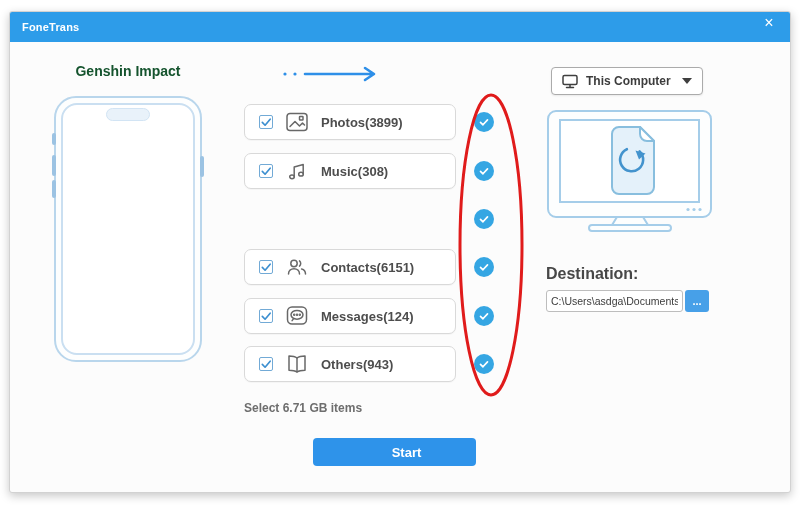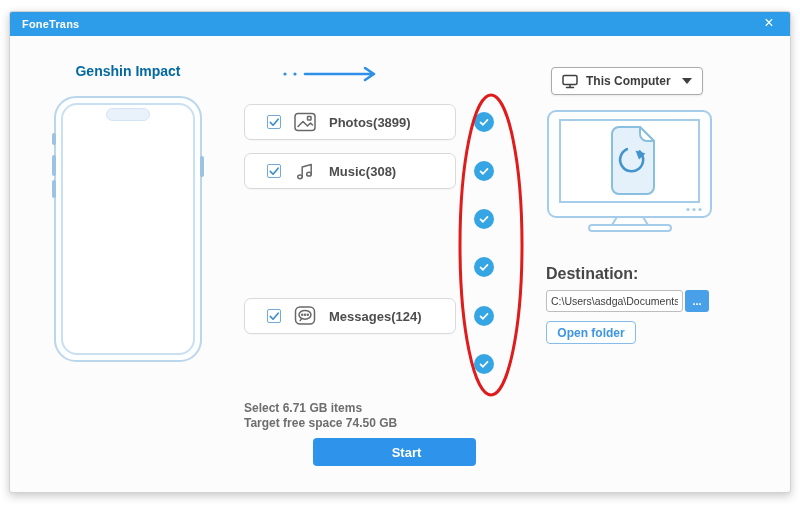--- a/index.html
+++ b/index.html
@@ -6,33 +6,33 @@
   html,body { background:#ffffff; }
   body { font-family:"Liberation Sans","DejaVu Sans",sans-serif; }
   .screen { position:relative; width:800px; height:508px; background:#ffffff; overflow:hidden; }
 
   .window {
     position:absolute; left:9px; top:11px; width:782px; height:482px;
     background:#fcfcfc; border:1px solid #d2d2d2; border-radius:3px;
     box-shadow:0 3px 10px rgba(0,0,0,.22); overflow:hidden;
   }
   .titlebar {
-    position:absolute; left:0; top:0; right:0; height:24px;
+    position:absolute; left:0; top:0; right:0; height:30px;
     background:#2d9ce9; display:flex; align-items:center; padding:8px 12px;
   }
   .titlebar .title { color:#ffffff; font-size:11px; font-weight:bold; letter-spacing:.2px; }
   .close-btn {
     position:absolute; right:10px; top:0; height:22px; width:22px;
     color:#ffffff; font-size:16px; line-height:22px; text-align:center; cursor:pointer;
   }
 
   
   .device-name {
     position:absolute; left:18px; top:51px; width:200px; text-align:center;
-    font-size:14px; font-weight:bold; color:#0369a1;
+    font-size:14px; font-weight:bold; color:#14532d;
   }
   .phone {
     position:absolute; left:44px; top:84px; width:148px; height:266px;
     border:2px solid #b9d6ec; border-radius:22px; background:#fdfefe;
   }
   .phone-screen {
     position:absolute; left:5px; top:5px; right:5px; bottom:5px;
     border:2px solid #cadff1; border-radius:16px; background:#ffffff;
   }
   .phone-notch {
@@ -45,21 +45,21 @@
   .sb-l3 { left:-4px; top:82px;  height:18px; }
   .sb-r1 { right:-4px; top:58px; height:21px; }
 
   
   .arrow-graphic { position:absolute; left:271px; top:52px; }
 
   
   .cat-row {
     position:absolute; left:234px; width:212px; height:36px;
     background:#ffffff; border:1px solid #d9d9d9; border-radius:7px;
-    display:flex; align-items:center; padding-left:22px; gap:12px; cursor:pointer;
+    display:flex; align-items:center; padding-left:14px; gap:12px; cursor:pointer;
     box-shadow:0 1px 1px rgba(0,0,0,.03);
   }
   .checkbox {
     width:14px; height:14px; background:#ffffff; border:1px solid #72aad6; border-radius:2px;
     display:flex; align-items:center; justify-content:center; flex:0 0 auto; cursor:pointer;
   }
   .cat-icon { width:24px; height:24px; flex:0 0 auto; display:flex; align-items:center; justify-content:center; }
   .cat-icon svg { stroke:#686868; fill:none; stroke-width:1.5; stroke-linecap:round; stroke-linejoin:round; }
   .cat-label { font-size:13px; font-weight:600; color:#4d4d4d; white-space:nowrap; }
 
@@ -164,38 +164,68 @@
       </span>
       <span class="cat-icon">
         <svg width="24" height="24" viewBox="0 0 24 24">
             <path d="M9.2 17.5V8l9-2.5V15"></path>
             <ellipse cx="7" cy="17.8" rx="2.3" ry="1.9"></ellipse>
             <ellipse cx="16" cy="15.2" rx="2.3" ry="1.9"></ellipse>
           </svg>
       </span>
       <span class="cat-label">Music(308)</span>
     </div>
+    <div class="cat-row" style="top:237px">
+      <span class="checkbox">
+        <svg width="12" height="12" viewBox="0 0 13 13">
+            <polyline points="2.5,7 5.5,10 11,3.5" stroke="#3c8fd0" stroke-width="1.8" fill="none" stroke-linecap="round" stroke-linejoin="round"></polyline>
+          </svg>
+      </span>
+      <span class="cat-icon">
+        <svg width="24" height="24" viewBox="0 0 24 24">
+            <circle cx="9" cy="8.5" r="3.2"></circle>
+            <path d="M3.5 19c0-3.2 2.4-5.3 5.5-5.3s5.5 2.1 5.5 5.3"></path>
+            <path d="M14.5 5.9a3.4 3.4 0 0 1 0 5.2"></path>
+            <path d="M16.6 13.9c2.4.6 3.9 2.6 3.9 5.1"></path>
+          </svg>
+      </span>
+      <span class="cat-label">Contacts(6151)</span>
+    </div>
     <div class="cat-row" style="top:286px">
       <span class="checkbox">
         <svg width="12" height="12" viewBox="0 0 13 13">
             <polyline points="2.5,7 5.5,10 11,3.5" stroke="#3c8fd0" stroke-width="1.8" fill="none" stroke-linecap="round" stroke-linejoin="round"></polyline>
           </svg>
       </span>
       <span class="cat-icon">
         <svg width="24" height="24" viewBox="0 0 24 24">
             <rect x="2.5" y="3" width="19" height="17" rx="4.5"></rect>
             <ellipse cx="12" cy="10.8" rx="6" ry="4.4"></ellipse>
             <path d="M8.6 14.6l-1.5 2"></path>
             <circle cx="9.2" cy="10.8" r="0.5" fill="#686868"></circle>
             <circle cx="12" cy="10.8" r="0.5" fill="#686868"></circle>
             <circle cx="14.8" cy="10.8" r="0.5" fill="#686868"></circle>
           </svg>
       </span>
       <span class="cat-label">Messages(124)</span>
     </div>
+    <div class="cat-row" style="top:334px">
+      <span class="checkbox">
+        <svg width="12" height="12" viewBox="0 0 13 13">
+            <polyline points="2.5,7 5.5,10 11,3.5" stroke="#3c8fd0" stroke-width="1.8" fill="none" stroke-linecap="round" stroke-linejoin="round"></polyline>
+          </svg>
+      </span>
+      <span class="cat-icon">
+        <svg width="24" height="24" viewBox="0 0 24 24">
+            <path d="M12 6C10 4.4 7.5 4 4 4v14.2c3.5 0 6 .4 8 1.8 2-1.4 4.5-1.8 8-1.8V4c-3.5 0-6 .4-8 2z"></path>
+            <path d="M12 6v14"></path>
+          </svg>
+      </span>
+      <span class="cat-label">Others(943)</span>
+    </div>
 
     <div class="check-circle" style="top:100px">
       <svg width="14" height="14" viewBox="0 0 20 20">
           <polyline points="5,10.5 8.5,14 15,7" stroke="#ffffff" stroke-width="2.4" fill="none" stroke-linecap="round" stroke-linejoin="round"></polyline>
         </svg>
     </div>
     <div class="check-circle" style="top:149px">
       <svg width="14" height="14" viewBox="0 0 20 20">
           <polyline points="5,10.5 8.5,14 15,7" stroke="#ffffff" stroke-width="2.4" fill="none" stroke-linecap="round" stroke-linejoin="round"></polyline>
         </svg>
@@ -219,21 +249,20 @@
       <svg width="14" height="14" viewBox="0 0 20 20">
           <polyline points="5,10.5 8.5,14 15,7" stroke="#ffffff" stroke-width="2.4" fill="none" stroke-linecap="round" stroke-linejoin="round"></polyline>
         </svg>
     </div>
 
     <svg class="annotation-svg" width="72" height="312" viewBox="0 0 72 312">
       <ellipse cx="36" cy="156" rx="31" ry="150" stroke="#e01b1b" stroke-width="3" fill="none"></ellipse>
     </svg>
 
     <div class="summary-line" style="top:381px">Select 6.71 GB items</div>
-    <div class="summary-line" style="top:396px">Target free space 74.50 GB</div>
 
     <div class="computer-select">
       <svg width="16" height="15" viewBox="0 0 16 15">
         <rect x="1" y="1.5" width="14" height="9" rx="1.5" stroke="#3f3f3f" stroke-width="1.5" fill="none"></rect>
         <path d="M8 11v2 M4.5 13.5h7" stroke="#3f3f3f" stroke-width="1.5" fill="none" stroke-linecap="round"></path>
       </svg>
       <span class="label">This Computer</span>
       <span class="caret-down"></span>
     </div>
 
@@ -249,18 +278,17 @@
         <path d="M71 28a7 7 0 0 1 7-7h21l14 14v46a7 7 0 0 1-7 7H78a7 7 0 0 1-7-7z" fill="#e4f1fa" stroke="#88bede" stroke-width="2"></path>
         <path d="M99 21v7a7 7 0 0 0 7 7h7z" fill="#ffffff" stroke="#88bede" stroke-width="2" stroke-linejoin="round"></path>
         <path d="M85.9 43.2 A11.5 11.5 0 1 0 98.6 45.4" stroke="#4393cd" stroke-width="2.6" fill="none" stroke-linecap="round"></path>
         <polygon points="104.5,47.5 94.5,44.5 98,53.5" fill="#4393cd"></polygon>
       </g>
     </svg>
 
     <div class="dest-label">Destination:</div>
     <input class="dest-input" type="text" value="C:\Users\asdga\Documents\" style="">
     <button class="browse-btn">...</button>
-    <button class="open-folder-btn">Open folder</button>
 
     <button class="start-btn">Start</button>
 
   </div>
 </div>
 
 </body></html>

